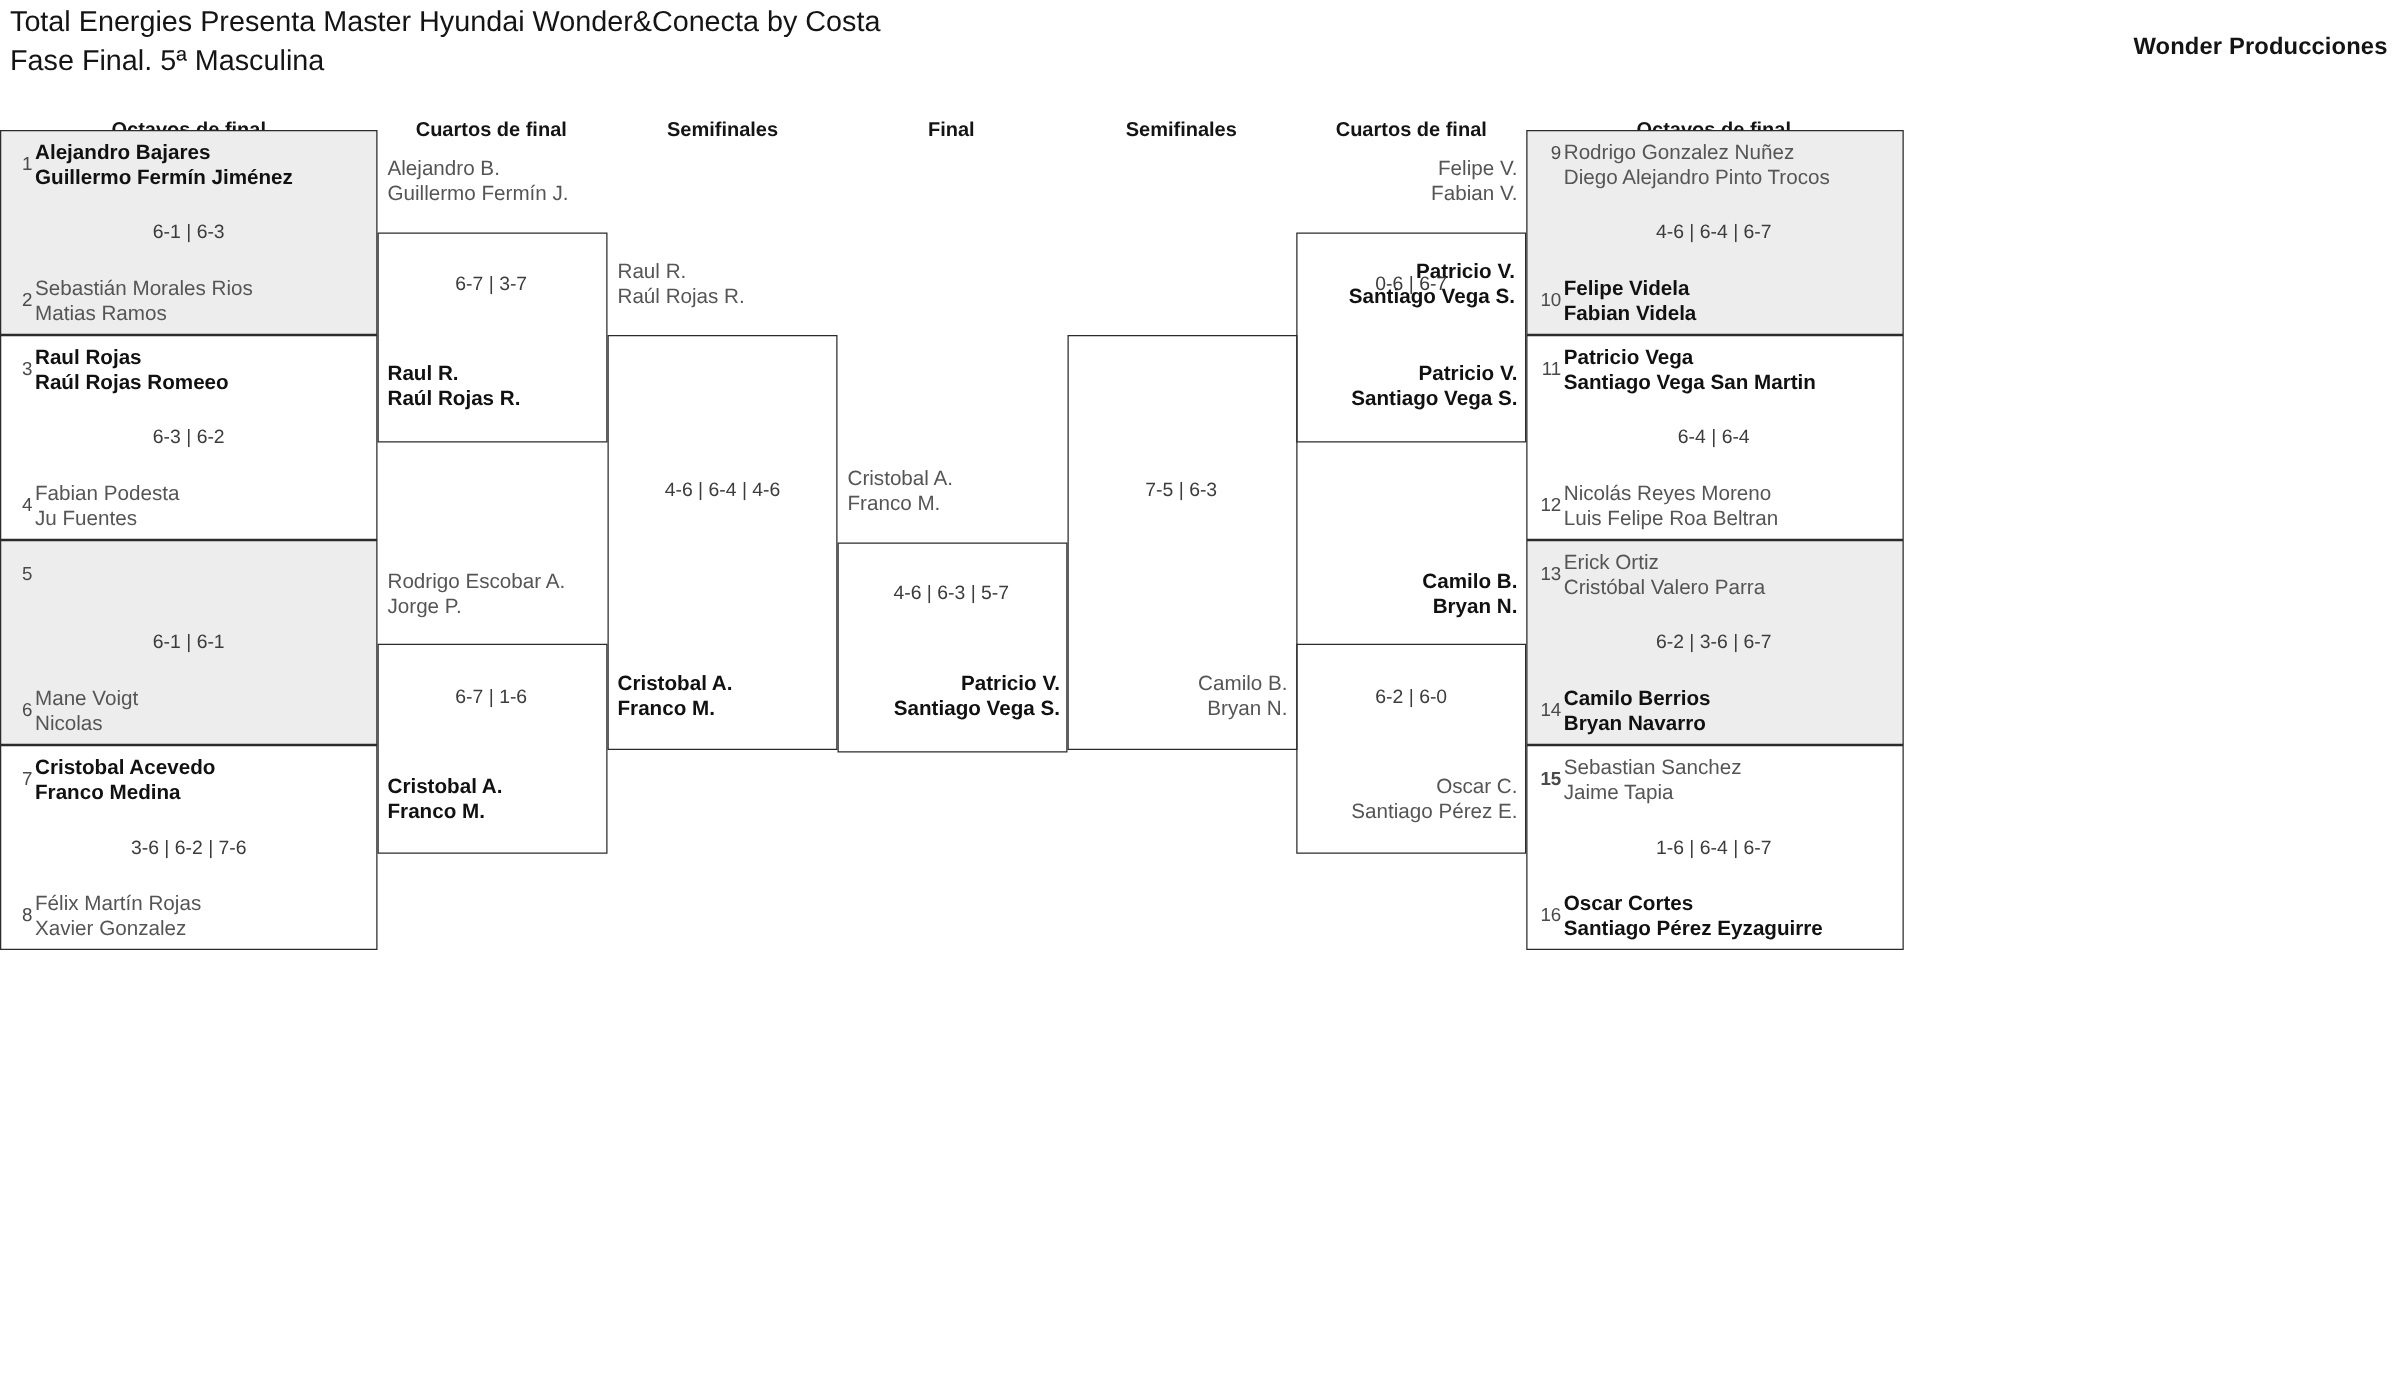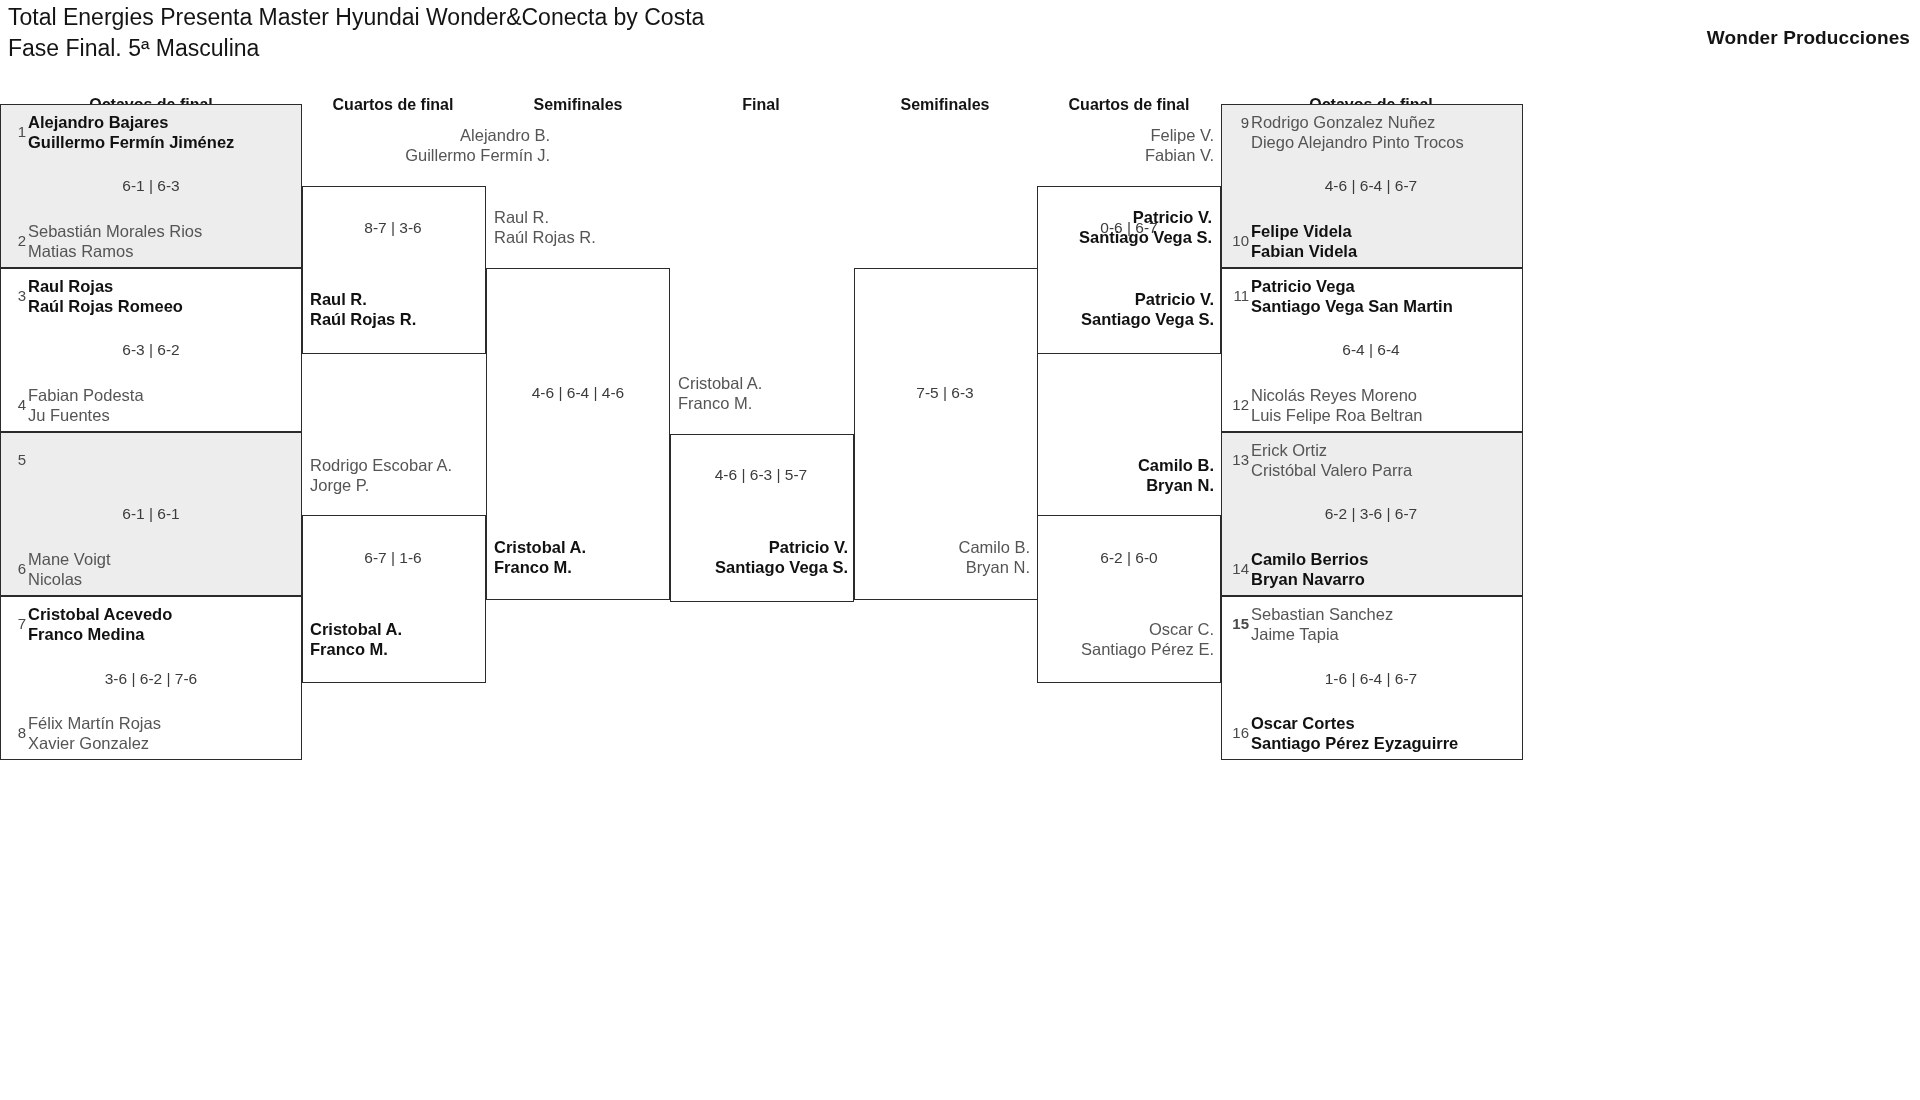--- a/index.html
+++ b/index.html
@@ -98,24 +98,24 @@
 
   <div class="bx outline" style="left:0px;top:596px;width:302px;height:164px;"></div>
   <div class="seed" style="left:0px;top:615px;">7</div>
   <div class="names win" style="left:28px;top:605px;width:270px;">Cristobal Acevedo
 Franco Medina</div>
   <div class="score" style="left:151px;top:670px;">3-6 | 6-2 | 7-6</div>
   <div class="seed" style="left:0px;top:724px;">8</div>
   <div class="names lose" style="left:28px;top:714px;width:270px;">Félix Martín Rojas
 Xavier Gonzalez</div>
 
-  <div class="names lose" style="left:310px;top:126px;width:240px;text-align:right;">Alejandro B.
+  <div class="names lose" style="left:310px;top:126px;width:240px;">Alejandro B.
 Guillermo Fermín J.</div>
   <div class="bx outline" style="left:302px;top:186px;width:184px;height:168px;"></div>
-  <div class="score" style="left:393px;top:219px;">8-7 | 3-6</div>
+  <div class="score" style="left:393px;top:219px;">6-7 | 3-7</div>
   <div class="names win" style="left:310px;top:290px;width:240px;">Raul R.
 Raúl Rojas R.</div>
 
   <div class="names lose" style="left:310px;top:456px;width:240px;">Rodrigo Escobar A.
 Jorge P.</div>
   <div class="bx outline" style="left:302px;top:515px;width:184px;height:168px;"></div>
   <div class="score" style="left:393px;top:549px;">6-7 | 1-6</div>
   <div class="names win" style="left:310px;top:620px;width:240px;">Cristobal A.
 Franco M.</div>
 

